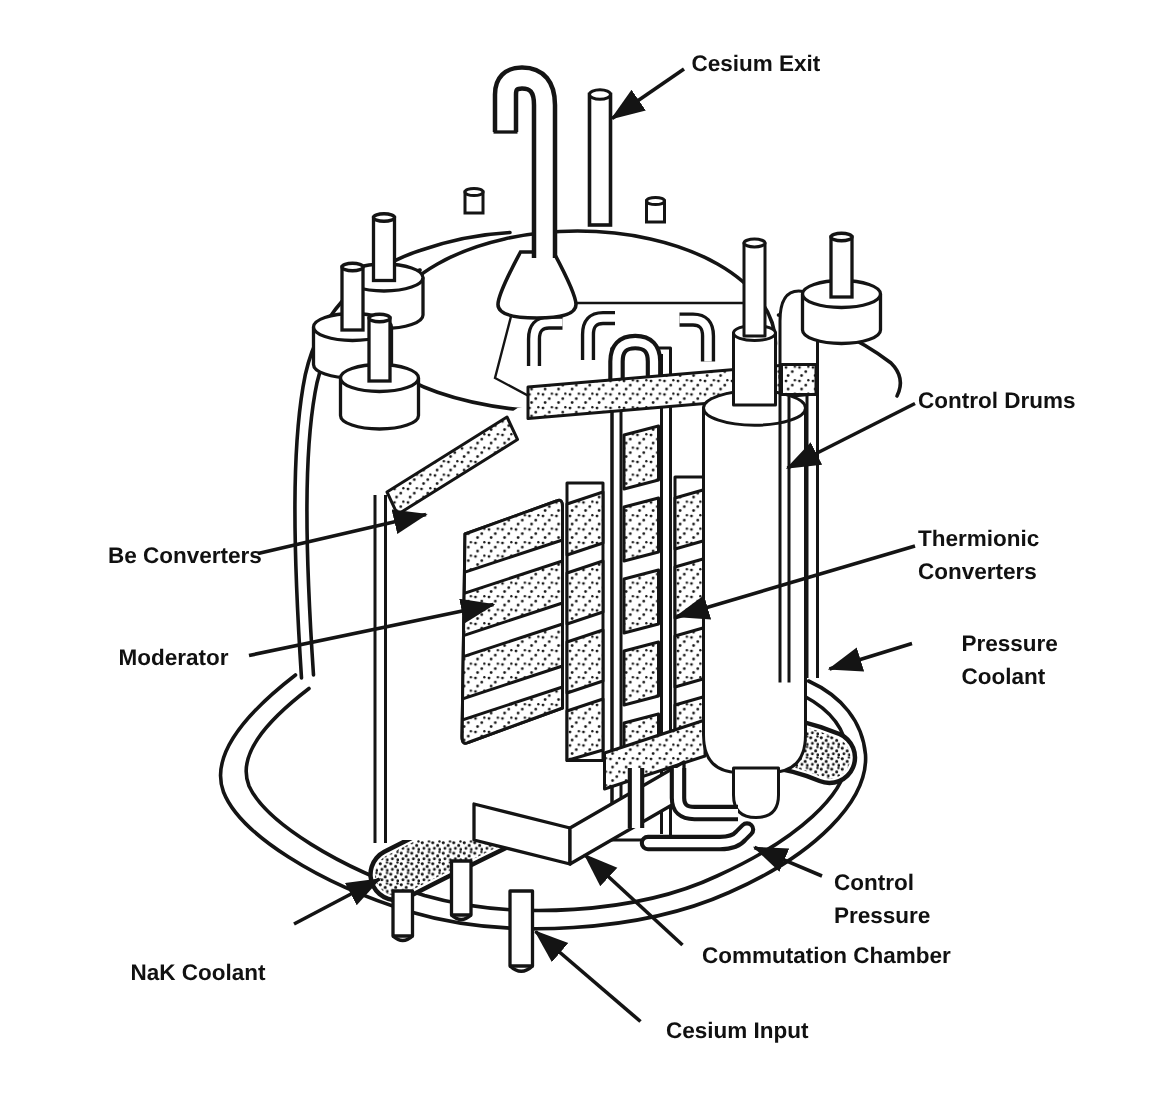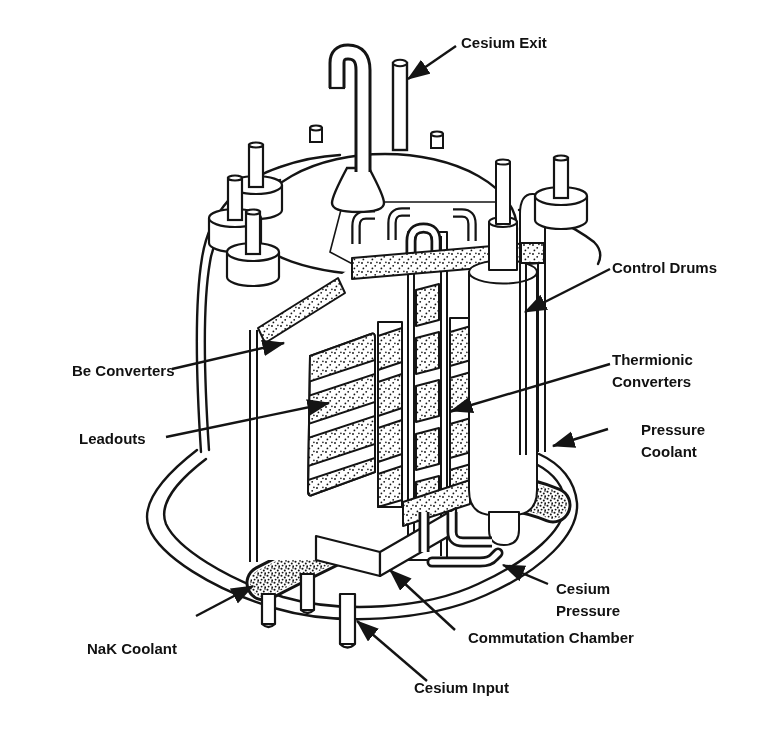--- a/index.html
+++ b/index.html
@@ -258,33 +258,33 @@
 <div class="lbl" style="left:641px;top:419px">
   <span>Pressure</span>
   <span>Coolant</span>
     </div>
 
 <div class="lbl" style="left:72px;top:360px">
   <span>Be Converters</span>
     </div>
 
 <div class="lbl" style="left:79px;top:428px">
-  <span>Leadouts</span>
+  <span>Moderator</span>
     </div>
 
 <div class="lbl" style="left:87px;top:638px">
   <span>NaK Coolant</span>
     </div>
 
 <div class="lbl" style="left:556px;top:578px">
-  <span>Cesium</span>
+  <span>Control</span>
   <span>Pressure</span>
     </div>
 
 <div class="lbl" style="left:468px;top:627px">
   <span>Commutation Chamber</span>
     </div>
 
-<div class="lbl" style="left:414px;top:677px">
+<div class="lbl" style="left:444px;top:677px">
   <span>Cesium Input</span>
     </div>
 
 </div>
 
 </body></html>

